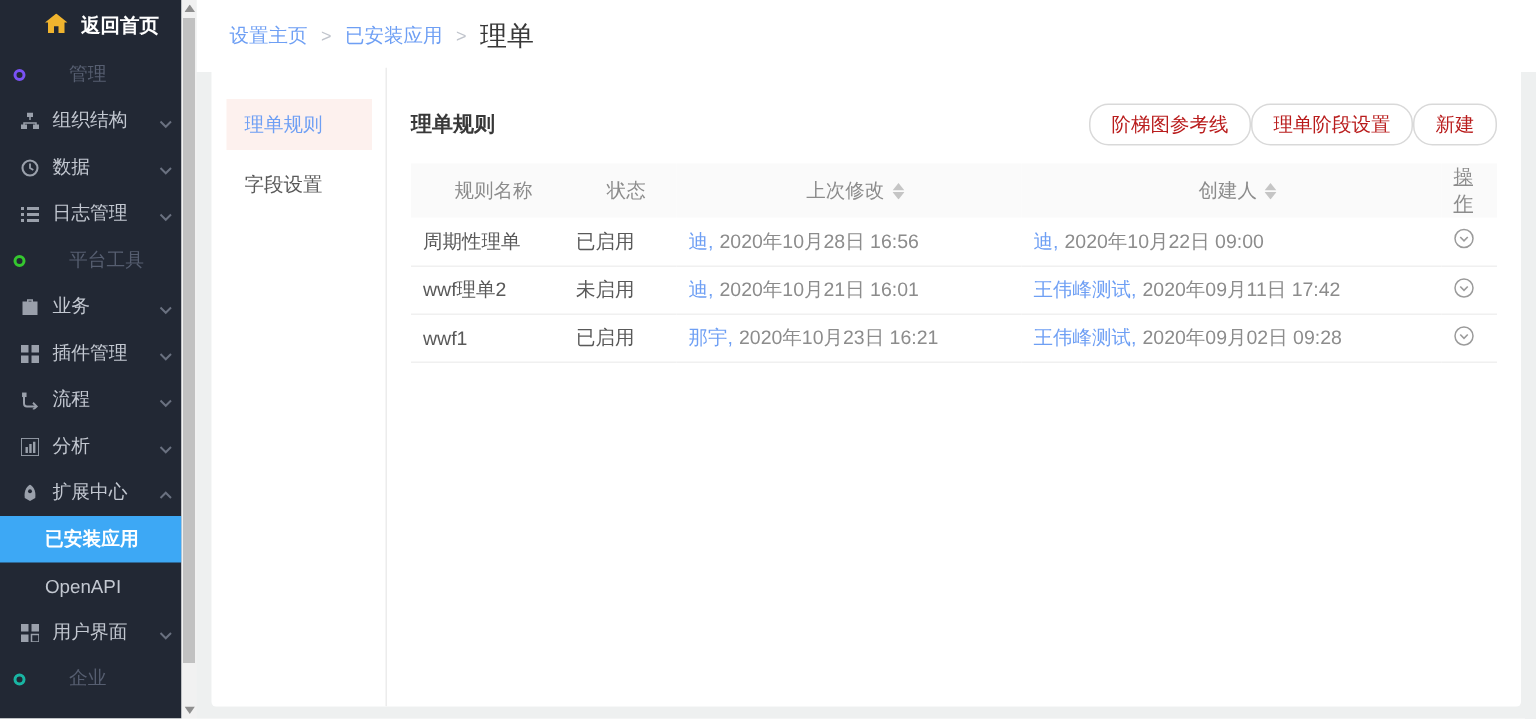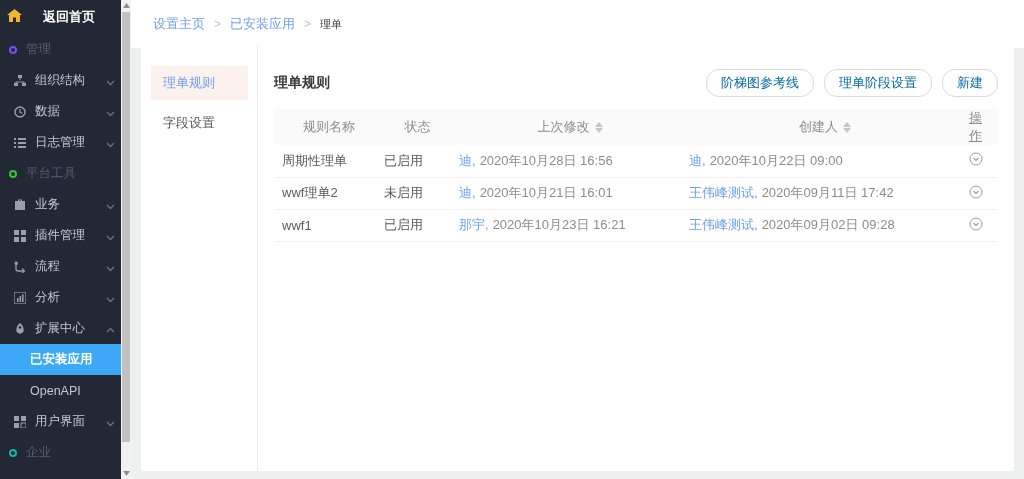--- a/index.html
+++ b/index.html
@@ -1,57 +1,57 @@
 <!DOCTYPE html>
 <html><head>
 <meta charset="utf-8">
 <style>
   * { box-sizing: border-box; margin: 0; padding: 0; }
   html,body { width:1024px; height:479px; overflow:hidden; }
   body { font-family:"Liberation Sans", sans-serif; position:relative; background:#eef0f0; font-size:13px; }
 
   
   .sidebar { position:absolute; left:0; top:0; width:121px; height:479px; background:#222834; z-index:2; }
-  .home-row { height:34px; display:flex; align-items:center; padding-left:7px; gap:21px;
+  .home-row { height:34px; display:flex; align-items:center; padding-left:30px; gap:9px;
               color:#ffffff; font-weight:bold; font-size:13px; cursor:pointer; }
   .side-item { height:31px; display:flex; align-items:center; padding-left:13px; padding-right:5px;
                font-size:12.5px; color:#c3c8d1; cursor:pointer; white-space:nowrap; }
   .side-item .micon { width:14px; height:14px; margin-right:8px; display:flex; align-items:center; justify-content:center; flex-shrink:0; }
   .side-item .chev { margin-left:auto; width:10px; height:10px; flex-shrink:0; }
-  .side-item.section { color:#565e70; padding-left:9px; cursor:default; }
+  .side-item.section { color:#565e70; padding-left:9px; cursor:default;gap:20px; }
   .side-item.section .dot { width:8px; height:8px; border-radius:50%; border:2px solid; margin-right:9px; flex-shrink:0; }
   .side-item.child { padding-left:30px; }
   .side-item.selected { background:#3da8f5; color:#ffffff; font-weight:bold; }
 
   
   .side-scrollbar { position:absolute; left:121px; top:0; width:10px; height:479px; background:#f1f1f1; z-index:3; }
   .scroll-arrow { position:absolute; left:0; width:10px; height:11px; display:flex; align-items:center; justify-content:center; }
   .scroll-arrow svg { display:block; }
   .scroll-thumb { position:absolute; left:1px; top:12px; width:8px; height:430px; background:#c1c1c1; }
 
   
   .main { position:absolute; left:131px; top:0; width:893px; height:479px; background:#eef0f0; }
   .breadcrumb { height:48px; background:#ffffff; display:flex; align-items:center; padding-left:22px; font-size:13px; }
   .crumb-link { color:#6e9ff4; cursor:pointer; }
   .crumb-sep { color:#c0c4cc; margin:0 9px; font-size:12px; }
-  .crumb-current { color:#383838; font-size:11px; }
+  .crumb-current { color:#383838; font-size:18px; }
 
   .card { position:absolute; left:10px; right:10px; top:45px; bottom:8px; background:#ffffff; border-radius:3px; display:flex; overflow:hidden; }
 
   .tabs-panel { width:117px; border-right:1px solid #ececec; padding-top:21px; flex-shrink:0; }
   .tab-item { height:34px; margin:0 9px 6px 10px; display:flex; align-items:center; padding-left:12px;
               font-size:13px; color:#595959; cursor:pointer; }
   .tab-item.selected { background:#fdf1ee; color:#6e9ff4; }
 
   .content-panel { flex:1; padding:24px 16px 0 16px; min-width:0; }
   .content-header { display:flex; align-items:center; }
   .content-title { font-size:14px; font-weight:bold; color:#383838; }
   .buttons { margin-left:auto; display:flex; }
-  .btn { margin-left:10px; height:28px; padding:0 14px; border:1px solid #d9d9d9; border-radius:13px;
-         background:#ffffff; font-size:13px; color:#0369a1; font-family:"Liberation Sans",sans-serif; cursor:pointer; }
+  .btn { height:28px; padding:0 14px; border:1px solid #d9d9d9; border-radius:13px;
+         background:#ffffff; font-size:13px; color:#b91c1c; font-family:"Liberation Sans",sans-serif; cursor:pointer; }
 
   table.rules { margin-top:12px; width:100%; border-collapse:collapse; table-layout:fixed; font-size:13px; }
   table.rules thead tr { background:#fafafa; height:30px; }
   table.rules th { font-weight:normal; color:#8c8c8c; text-align:center; padding-left:8px; }
   table.rules th.actions-col, table.rules td.actions-col { text-align:right; padding-right:24px;text-decoration:underline; }
   table.rules tbody tr { height:32px; border-bottom:1px solid #f0f0f0; }
   table.rules td { padding-left:8px; color:#595959; white-space:nowrap; overflow:hidden; }
   .cell-link { color:#6e9ff4; cursor:pointer; }
   .cell-date { color:#8c8c8c; margin-left:4px; }
   .sort { display:inline-flex; flex-direction:column; vertical-align:middle; margin-left:5px; line-height:0; }

